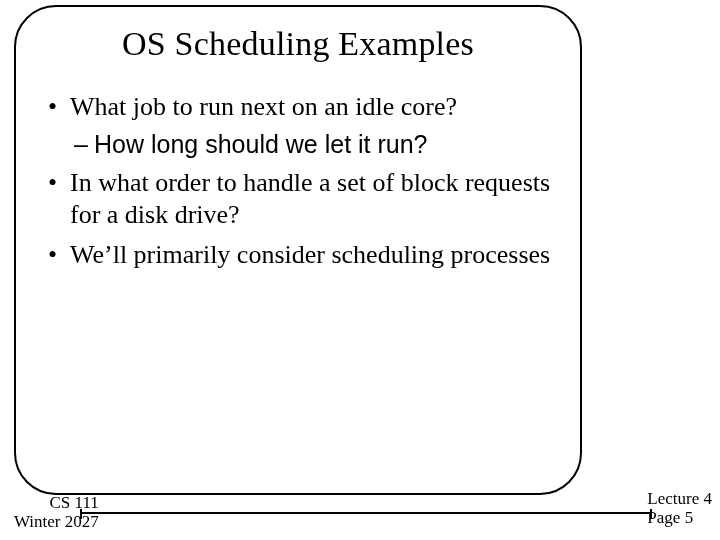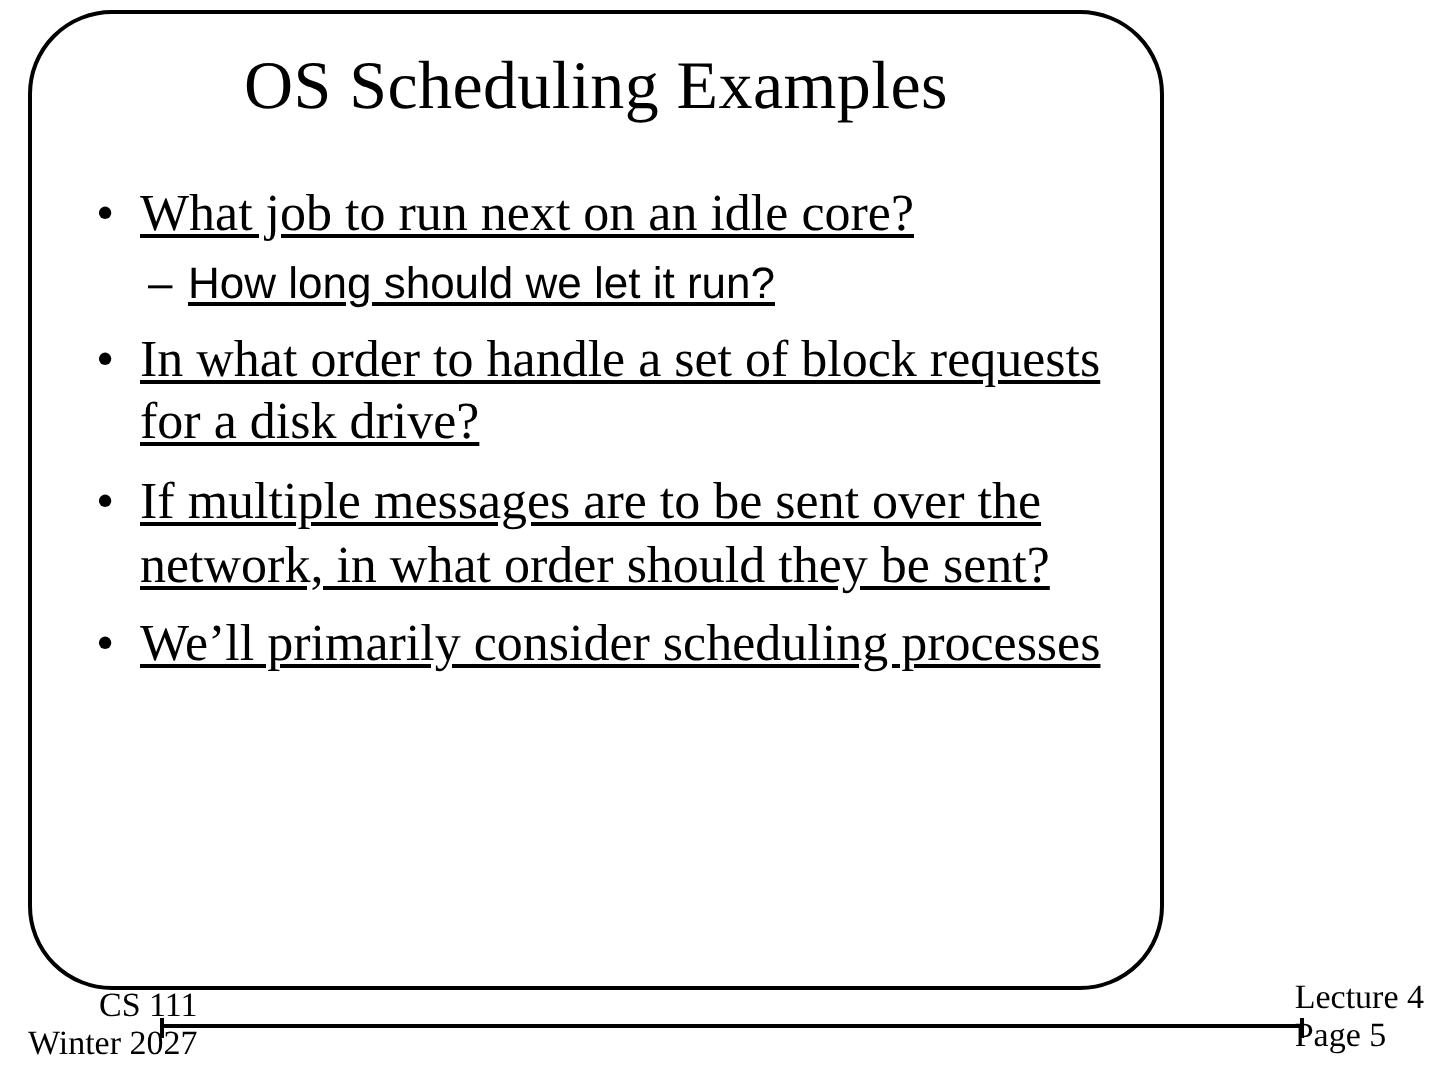--- a/index.html
+++ b/index.html
@@ -34,32 +34,31 @@
     }
     ul.level1 {
       list-style: none;
       font-size: 26px;
       line-height: 1.22;
     }
     ul.level1 > li {
       position: relative;
       padding-left: 28px;
       margin-bottom: 8px;
-      text-decoration: underline;
     }
     ul.level1 > li::before {
       content: "•";
       position: absolute;
       left: 6px;
       top: 0;
       font-size: 26px;
     }
     ul.level2 {
       list-style: none;
-      font-size: 22px;
+      font-size: 25px;
       font-family: Arial, Helvetica, sans-serif;
       margin-top: 6px;
       margin-bottom: 8px;
     }
     ul.level2 > li {
       position: relative;
       padding-left: 24px;
     }
     ul.level2 > li::before {
       content: "–";
@@ -120,23 +119,20 @@
       <ul class="level2">
         <li>
           <span>How long should we let it run?</span>
         </li>
       </ul>
     </li>
     <li>
       <span>In what order to handle a set of block requests for a disk drive?</span>
     </li>
     <li>
-      <span>If multiple messages are to be sent over the network, in what order should they be sent?</span>
-    </li>
-    <li>
       <span>We’ll primarily consider scheduling processes</span>
     </li>
   </ul>
 </div>
 
 <div class="footer-left">
   <div>CS 111</div>
   <div>Winter 2027</div>
 </div>
 

